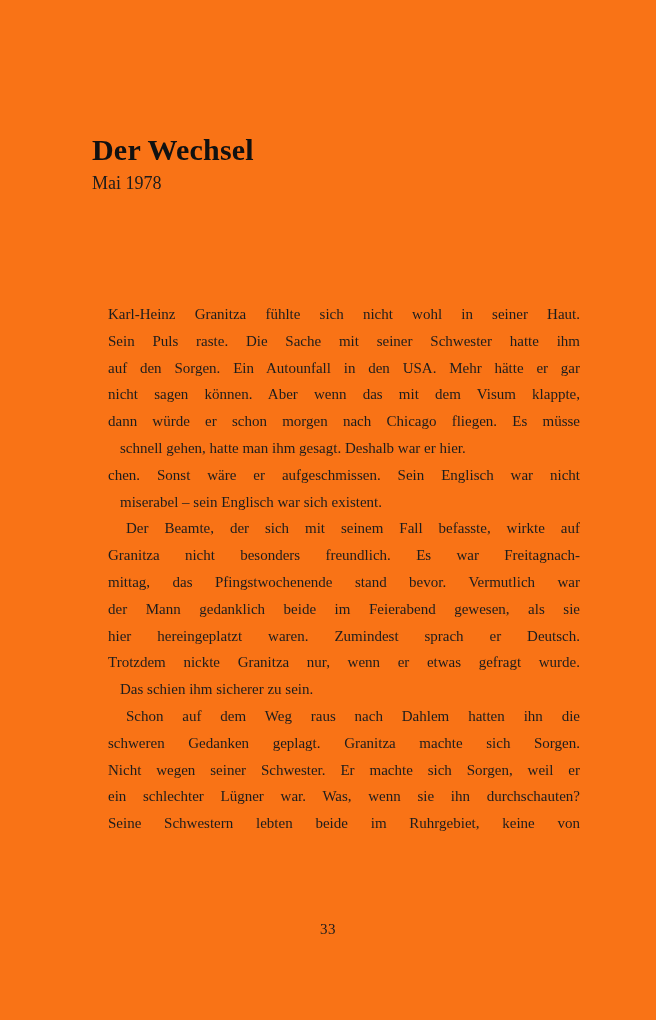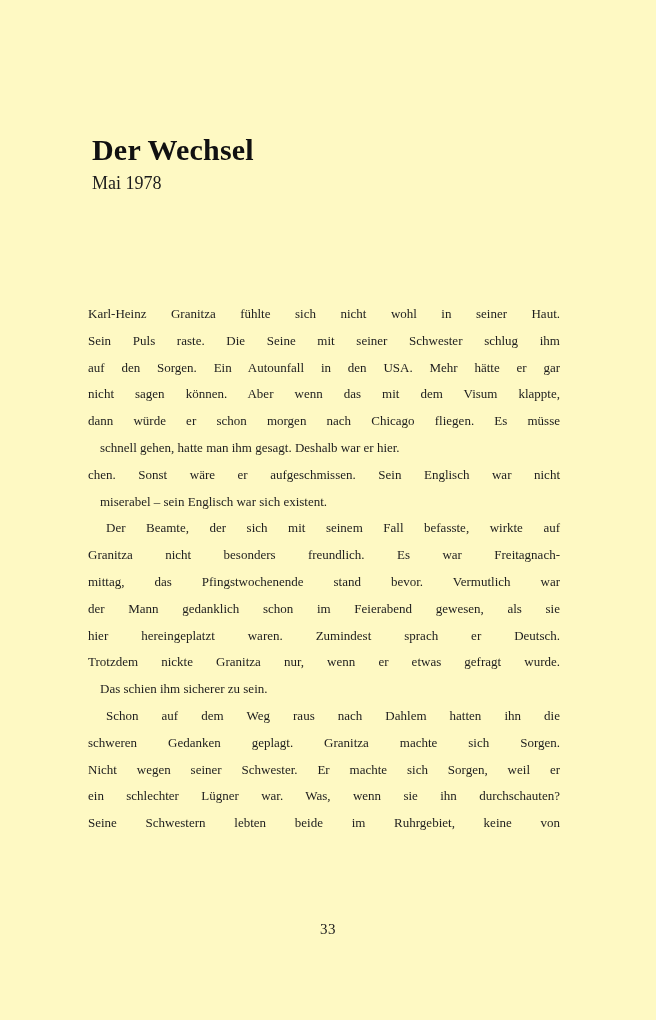--- a/index.html
+++ b/index.html
@@ -2,21 +2,21 @@
 <html><head>
 <meta charset="utf-8">
 <style>
   * { margin: 0; padding: 0; box-sizing: border-box; }
   html, body { background: #e9e9e9; }
   .page {
     position: relative;
     width: 656px;
     height: 1020px;
     margin: 0 auto;
-    background: #fef9c3;
+    background: #f97316;
     color: #1c1c1c;
     font-family: "Liberation Serif", "DejaVu Serif", serif;
     overflow: hidden;
   }
   .chapter-head {
     position: absolute;
     left: 92px;
     top: 133px;
     width: 472px;
   }
@@ -28,24 +28,24 @@
     color: #111;
   }
   .chapter-subtitle {
     font-size: 18px;
     line-height: 26px;
     margin-top: 3px;
     color: #1c1c1c;
   }
   .body-text {
     position: absolute;
-    left: 88px;
+    left: 108px;
     top: 301px;
     width: 472px;
-    font-size: 13px;
+    font-size: 15px;
     line-height: 26.8px;
     color: #1d1d1d;
   }
   .bline {
     height: 26.8px;
     white-space: pre;
   }
   .bline.j {
     text-align: justify;
     text-align-last: justify;
@@ -75,33 +75,33 @@
 <div class="page">
 
   <div class="chapter-head">
     <div class="chapter-title">Der Wechsel</div>
     <div class="chapter-subtitle">Mai 1978</div>
   </div>
 
   <div class="body-text">
 
     <div class="bline j">Karl-Heinz Granitza fühlte sich nicht wohl in seiner Haut.</div>
-    <div class="bline j">Sein Puls raste. Die Seine mit seiner Schwester schlug ihm</div>
+    <div class="bline j">Sein Puls raste. Die Sache mit seiner Schwester hatte ihm</div>
     <div class="bline j">auf den Sorgen. Ein Autounfall in den USA. Mehr hätte er gar</div>
     <div class="bline j">nicht sagen können. Aber wenn das mit dem Visum klappte,</div>
     <div class="bline j">dann würde er schon morgen nach Chicago fliegen. Es müsse</div>
     <div class="bline last">schnell gehen, hatte man ihm gesagt. Deshalb war er hier.</div>
 
     <div class="bline j">chen. Sonst wäre er aufgeschmissen. Sein Englisch war nicht</div>
     <div class="bline last">miserabel – sein Englisch war sich existent.</div>
 
     <div class="bline j indent">Der Beamte, der sich mit seinem Fall befasste, wirkte auf</div>
     <div class="bline j">Granitza nicht besonders freundlich. Es war Freitagnach-</div>
     <div class="bline j">mittag, das Pfingstwochenende stand bevor. Vermutlich war</div>
-    <div class="bline j">der Mann gedanklich schon im Feierabend gewesen, als sie</div>
+    <div class="bline j">der Mann gedanklich beide im Feierabend gewesen, als sie</div>
     <div class="bline j">hier hereingeplatzt waren. Zumindest sprach er Deutsch.</div>
     <div class="bline j">Trotzdem nickte Granitza nur, wenn er etwas gefragt wurde.</div>
     <div class="bline last">Das schien ihm sicherer zu sein.</div>
 
     <div class="bline j indent">Schon auf dem Weg raus nach Dahlem hatten ihn die</div>
     <div class="bline j">schweren Gedanken geplagt. Granitza machte sich Sorgen.</div>
     <div class="bline j">Nicht wegen seiner Schwester. Er machte sich Sorgen, weil er</div>
     <div class="bline j">ein schlechter Lügner war. Was, wenn sie ihn durchschauten?</div>
     <div class="bline j">Seine Schwestern lebten beide im Ruhrgebiet, keine von</div>
   </div>

